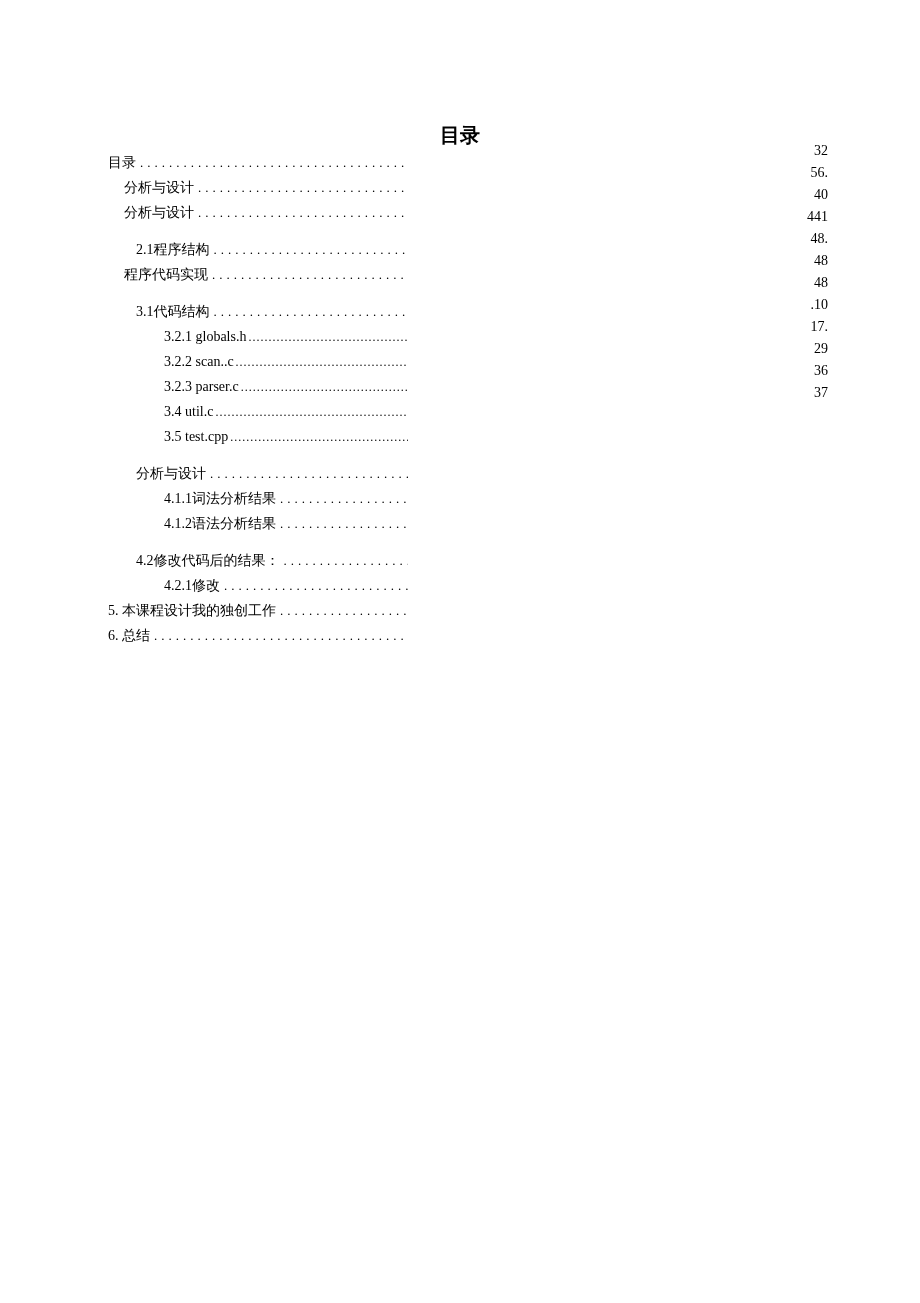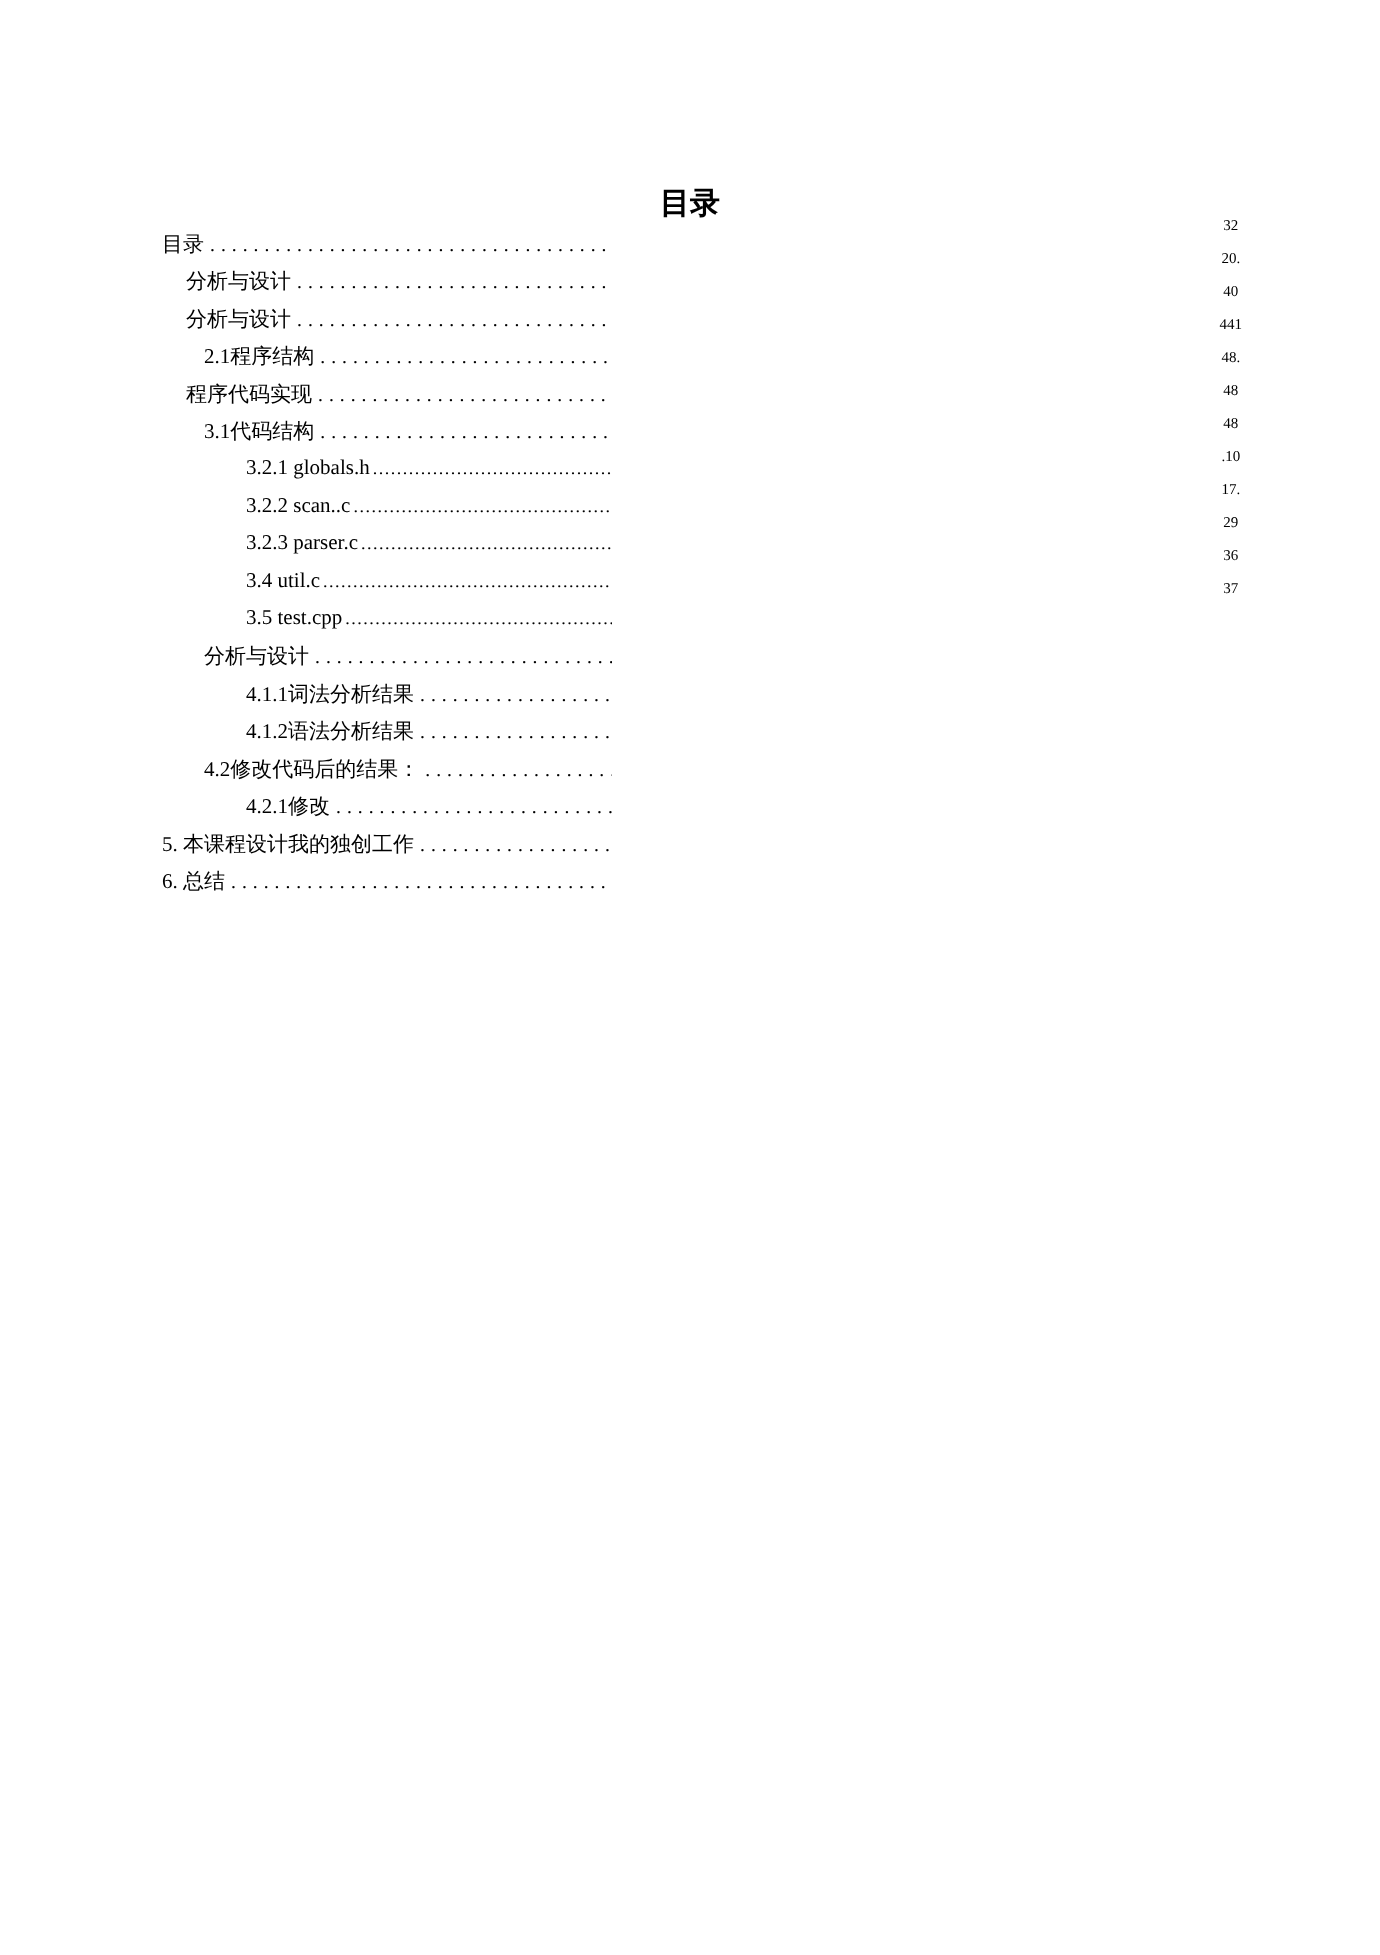--- a/index.html
+++ b/index.html
@@ -31,21 +31,21 @@
     }
     .toc-row {
       display: flex;
       align-items: baseline;
       height: 25px;
       line-height: 25px;
       white-space: nowrap;
     }
     .indent-0 { padding-left: 0px; }
     .indent-1 { padding-left: 16px; }
-    .indent-2 { padding-left: 28px; }
+    .indent-2 { padding-left: 28px; margin-top: 12px; }
     .indent-3 { padding-left: 56px; }
     .toc-label {
       flex-shrink: 0;
     }
     .toc-dots {
       flex: 1;
       overflow: hidden;
       letter-spacing: 4px;
       padding-left: 4px;
       font-size: 13px;
@@ -54,22 +54,22 @@
       flex: 1;
       overflow: hidden;
       letter-spacing: 1px;
       padding-left: 2px;
       font-size: 12px;
     }
     .page-numbers {
       position: absolute;
       right: 92px;
       top: 140px;
-      text-align: center;
-      font-size: 10px;
+      text-align: right;
+      font-size: 14px;
     }
     .page-num {
       height: 22px;
       line-height: 22px;
     }
   </style>
 </head>
 <body>
 
 <div class="page-title">目录</div>
@@ -144,21 +144,21 @@
       <span class="toc-dots">..................................................</span>
     </div>
     <div class="toc-row indent-0">
       <span class="toc-label">6.  总结</span>
       <span class="toc-dots">..................................................</span>
     </div>
   </div>
 
 <div class="page-numbers" id="page-numbers">
     <div class="page-num">32</div>
-    <div class="page-num">20.</div>
+    <div class="page-num">56.</div>
     <div class="page-num">40</div>
     <div class="page-num">441</div>
     <div class="page-num">48.</div>
     <div class="page-num">48</div>
     <div class="page-num">48</div>
     <div class="page-num">.10</div>
     <div class="page-num">17.</div>
     <div class="page-num">29</div>
     <div class="page-num">36</div>
     <div class="page-num">37</div>

